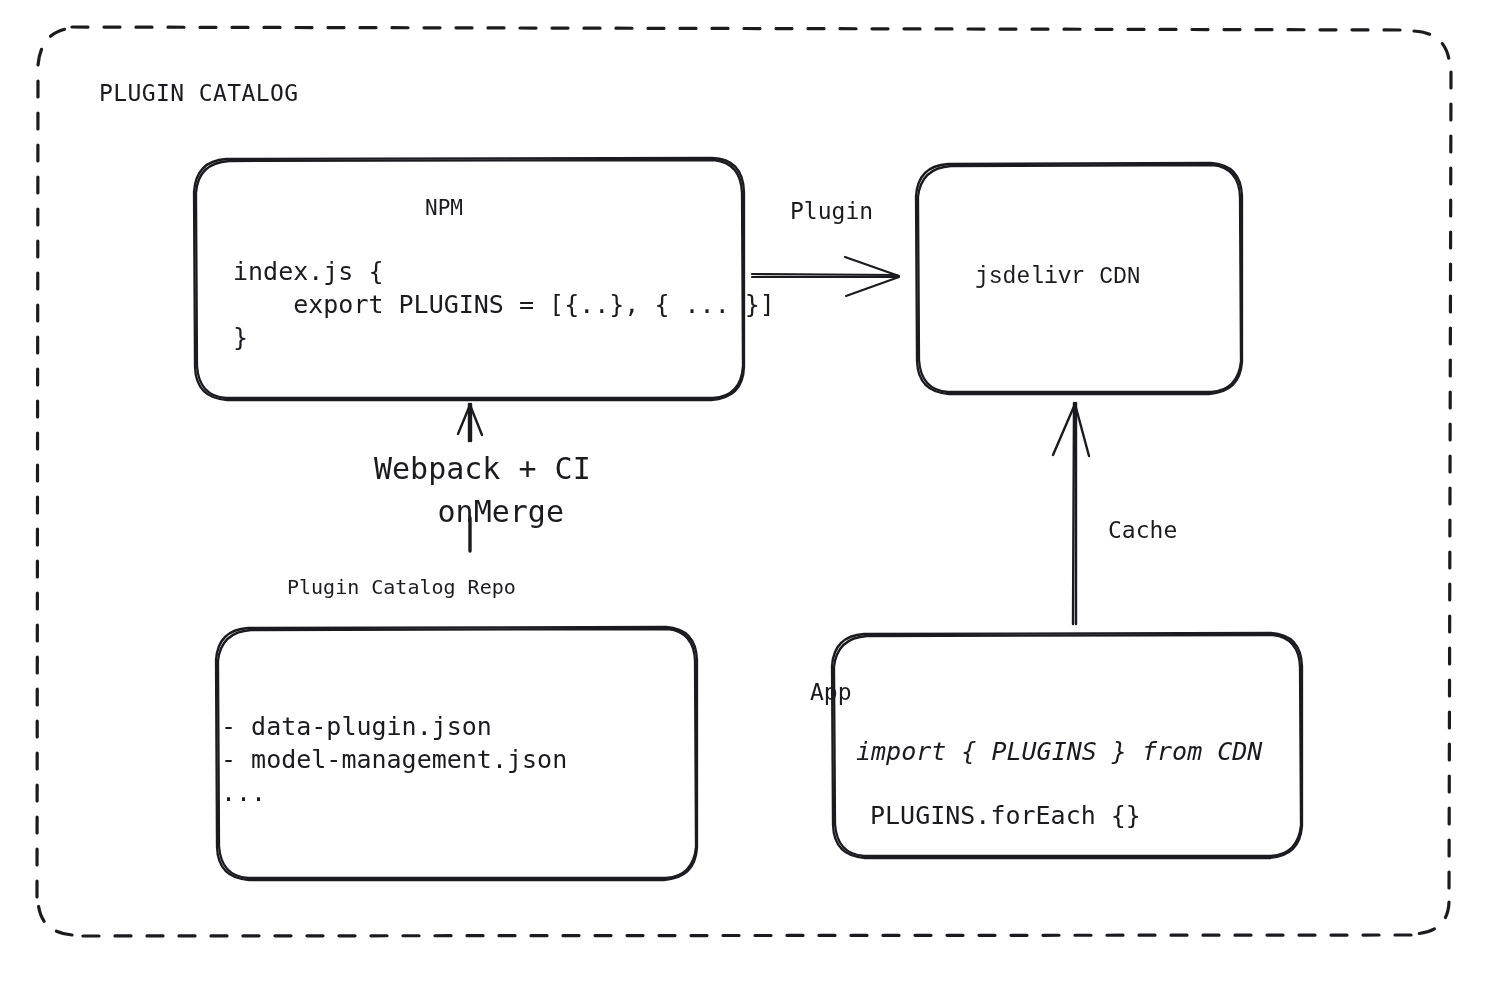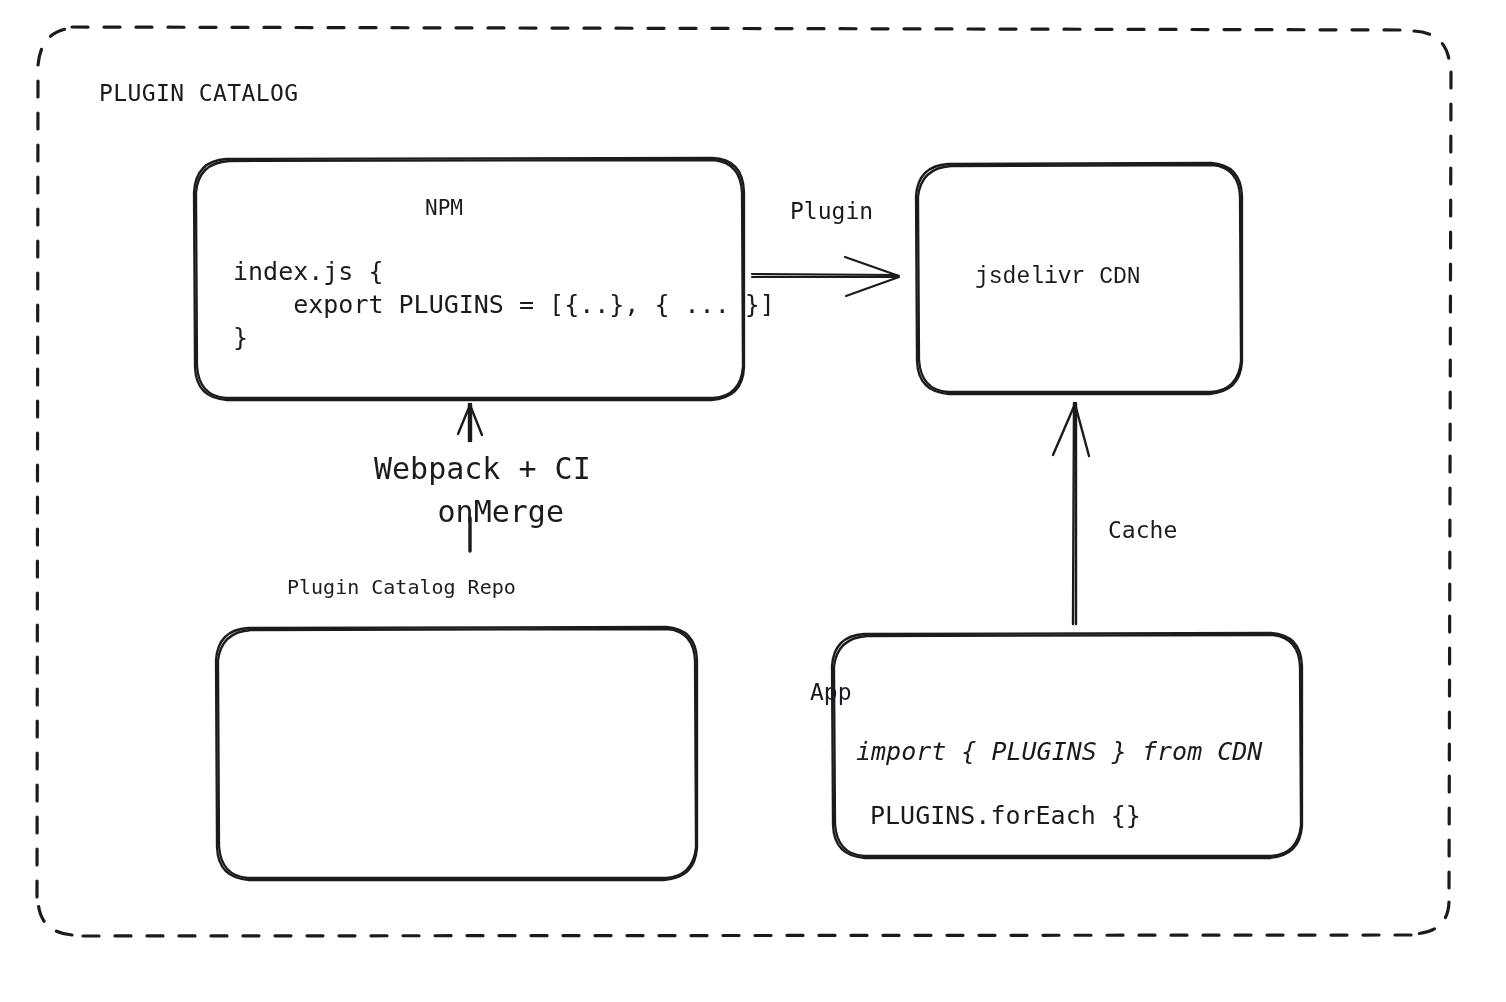--- a/index.html
+++ b/index.html
@@ -212,20 +212,23 @@
 
   <div class="txt" id="cdn-title">jsdelivr CDN</div>
 
   <div class="txt" id="cache-label">Plugin</div>
 
   <div class="txt" id="webpack-label">Webpack + CI
 onMerge</div>
 
   <div class="txt" id="repo-label">Plugin Catalog Repo</div>
 
+  <div class="txt" id="repo-list">- data-plugin.json
+- model-management.json
+...</div>
 
   <div class="txt" id="app-title">App</div>
 
   <div class="txt" id="app-line1">import { PLUGINS } from CDN</div>
 
   <div class="txt" id="app-line2">PLUGINS.forEach {}</div>
 
   <div class="txt" id="import-label">Cache</div>
 
 </div>

